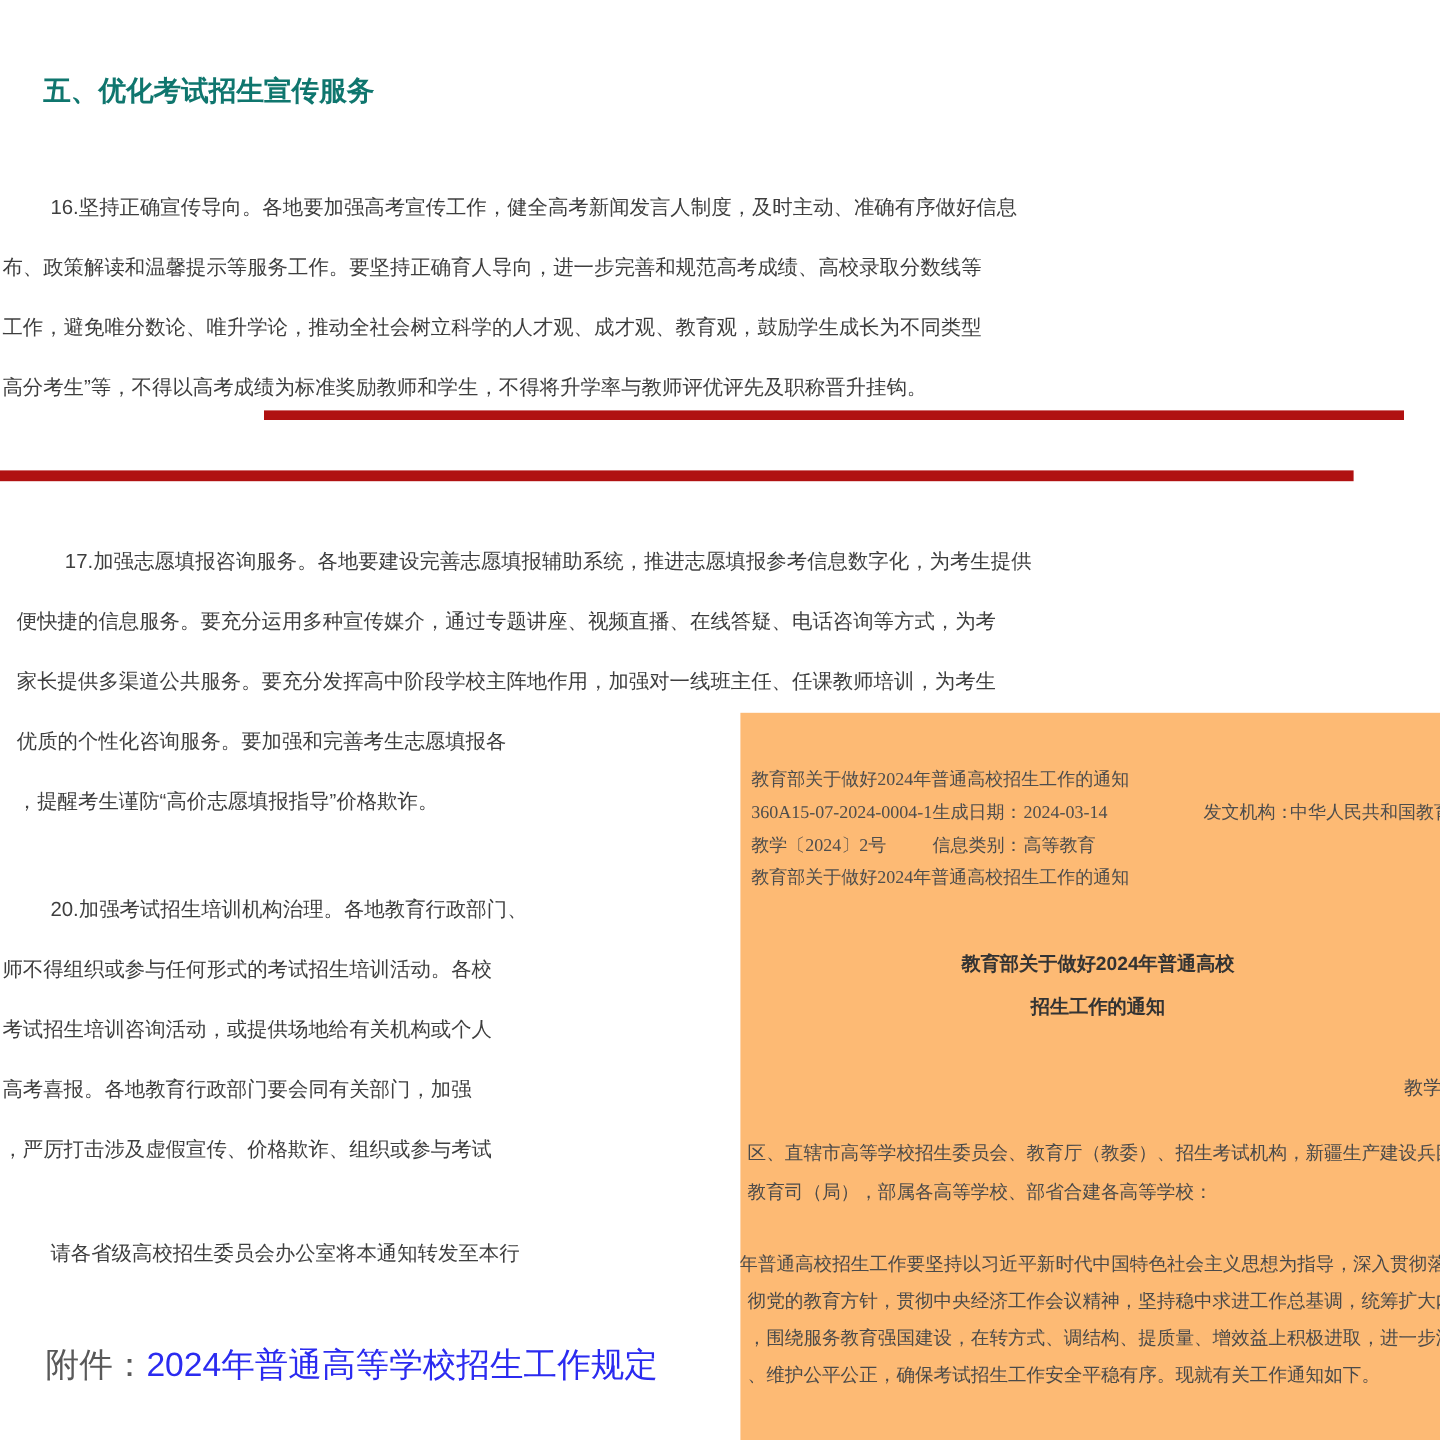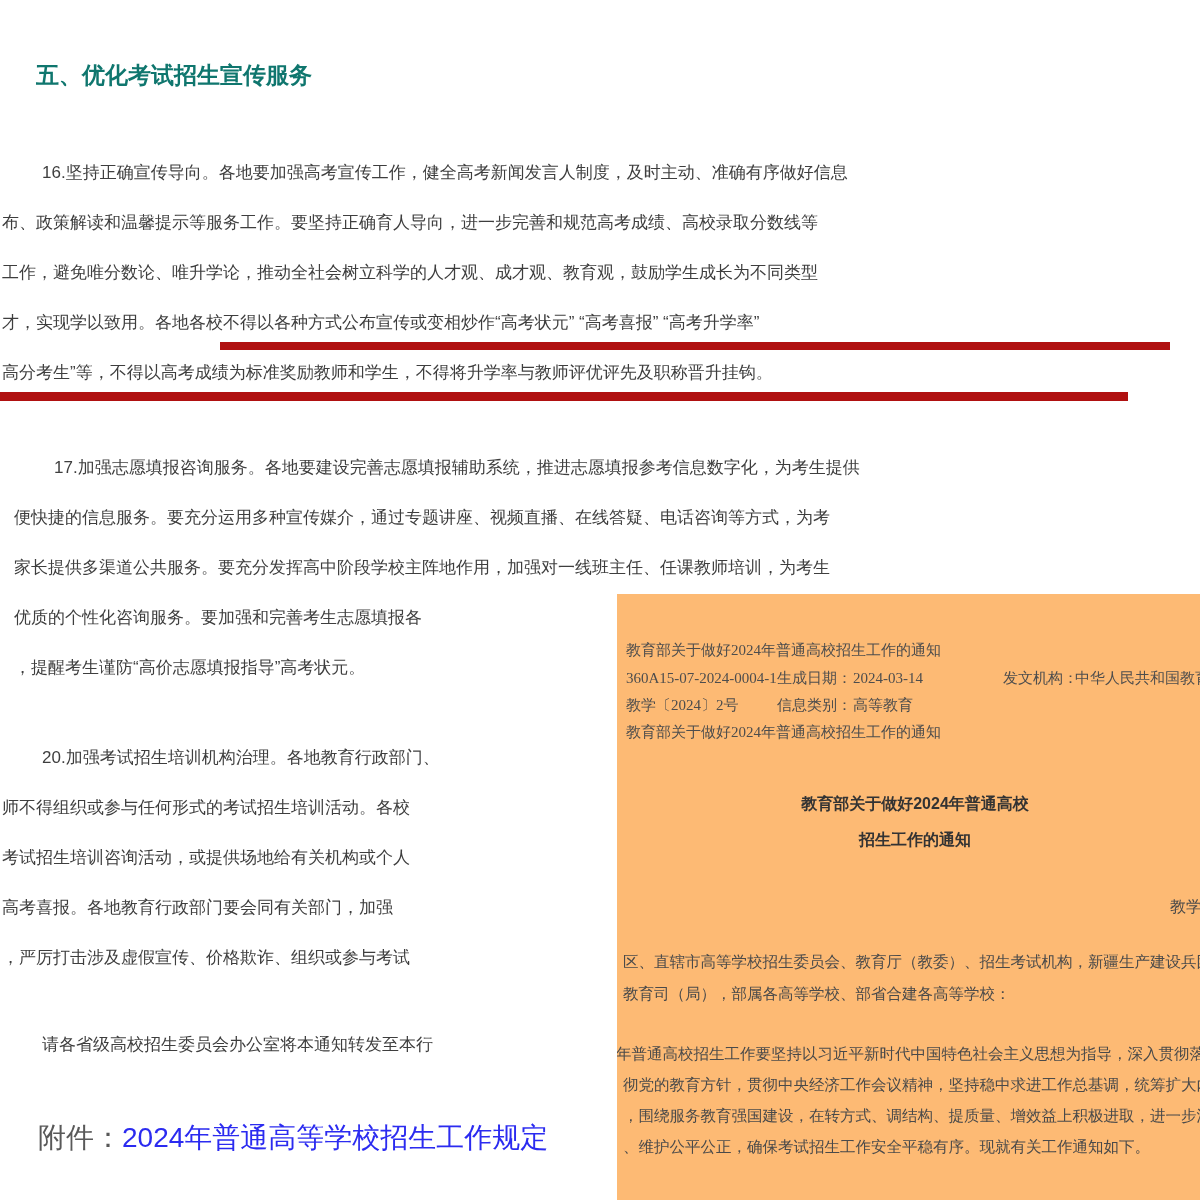--- a/index.html
+++ b/index.html
@@ -69,33 +69,32 @@
 <body>
 
 <div class="stage">
 
   <div class="doc-heading">五、优化考试招生宣传服务</div>
 
   <div class="para p16">
     <div class="ln ind">16.坚持正确宣传导向。各地要加强高考宣传工作，健全高考新闻发言人制度，及时主动、准确有序做好信息</div>
     <div class="ln">布、政策解读和温馨提示等服务工作。要坚持正确育人导向，进一步完善和规范高考成绩、高校录取分数线等</div>
     <div class="ln">工作，避免唯分数论、唯升学论，推动全社会树立科学的人才观、成才观、教育观，鼓励学生成长为不同类型</div>
-    <div class="ln">才，实现学以致用。各地各校不得以各种方式公布宣传或变相炒作“高考状元” “高考喜报” “高考升学率”</div>
     <div class="ln">高分考生”等，不得以高考成绩为标准奖励教师和学生，不得将升学率与教师评优评先及职称晋升挂钩。</div>
   </div>
 
   <div class="redbar redbar1"></div>
   <div class="redbar redbar2"></div>
 
   <div class="para p17">
     <div class="ln ind">17.加强志愿填报咨询服务。各地要建设完善志愿填报辅助系统，推进志愿填报参考信息数字化，为考生提供</div>
     <div class="ln">便快捷的信息服务。要充分运用多种宣传媒介，通过专题讲座、视频直播、在线答疑、电话咨询等方式，为考</div>
     <div class="ln">家长提供多渠道公共服务。要充分发挥高中阶段学校主阵地作用，加强对一线班主任、任课教师培训，为考生</div>
     <div class="ln">优质的个性化咨询服务。要加强和完善考生志愿填报各</div>
-    <div class="ln">，提醒考生谨防“高价志愿填报指导”高考状元。</div>
+    <div class="ln">，提醒考生谨防“高价志愿填报指导”价格欺诈。</div>
   </div>
 
   <div class="para p18">
     <div class="ln ind">20.加强考试招生培训机构治理。各地教育行政部门、</div>
     <div class="ln">师不得组织或参与任何形式的考试招生培训活动。各校</div>
     <div class="ln">考试招生培训咨询活动，或提供场地给有关机构或个人</div>
     <div class="ln">高考喜报。各地教育行政部门要会同有关部门，加强</div>
     <div class="ln">，严厉打击涉及虚假宣传、价格欺诈、组织或参与考试</div>
   </div>
 

